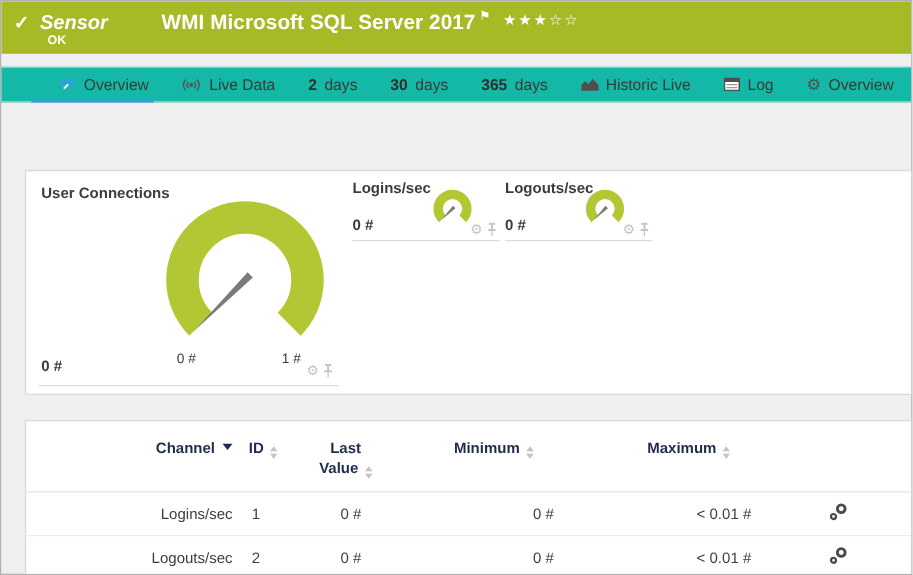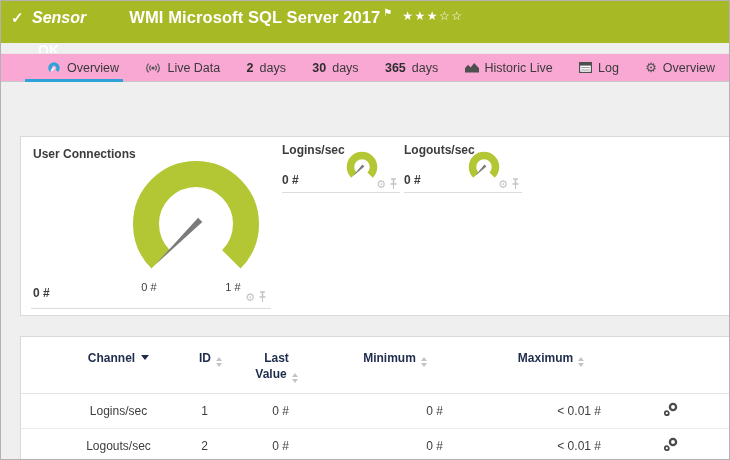--- a/index.html
+++ b/index.html
@@ -9,24 +9,24 @@
 
   
   .sensor-header{ position:absolute; top:0; left:0; right:0; height:42px;
                   background:#a8b926; color:#fff; }
   .check{ position:absolute; left:10px; top:8px; font-size:15px; font-weight:bold; }
   .title-line{ position:absolute; left:31px; top:6px; white-space:nowrap; }
   .kind{ font-style:italic; font-weight:700; font-size:16px; margin-right:7px; }
   .sensor-title{ font-weight:bold; font-size:16.5px; letter-spacing:.1px;margin-left:36px; }
   .flag{ font-size:10px; vertical-align:7px; margin-left:3px; }
   .stars{ font-size:12px; letter-spacing:1.5px; margin-left:10px; vertical-align:3px; cursor:pointer; }
-  .status-ok{ position:absolute; left:37px; top:41px; font-size:14px; font-weight:bold;text-align:center; }
-
-  
-  .tabsbar{ position:absolute; top:52px; left:0; right:0; height:29px; background:#f9a8d4;
+  .status-ok{ position:absolute; left:37px; top:26px; font-size:10px; font-weight:bold;text-align:center; }
+
+  
+  .tabsbar{ position:absolute; top:52px; left:0; right:0; height:29px; background:#14b8a6;
             border-top:1px solid #e8e8e8; border-bottom:1px solid #c9c9c9;
             display:flex; align-items:center; justify-content:space-between;
             padding:0 14px 0 46px; font-size:12.5px; color:#3a3a3a; }
   .tab{ display:flex; align-items:center; gap:6px; cursor:pointer; white-space:nowrap; }
   .tab b{ font-weight:bold; color:#2e2e2e; }
   .tab .ticon{ display:inline-flex; }
   .active-underline{ position:absolute; left:24px; bottom:-1px; width:98px; height:3px;
                      background:#2fa3d9; }
   .gear-glyph{ font-size:13px; color:#4f4f4f; line-height:1; }
 
@@ -55,21 +55,21 @@
   .sm-widget .corner-icons{ right:2px; bottom:2px; }
   .corner-gear{ font-size:11px; line-height:1; cursor:pointer; }
   .corner-pin{ cursor:pointer; display:inline-flex; }
 
   
   table{ width:100%; border-collapse:collapse; margin-top:12px; font-size:12px; }
   th{ color:#1f2c4d; font-weight:bold; text-align:center; vertical-align:top;
       padding:2px 0 10px; line-height:1.3; border-bottom:1px solid #e3e3e3; }
   td{ color:#3d3d3d; padding:8px 0; border-bottom:1px solid #ececec; }
   tr:last-child td{ border-bottom:1px solid #ececec; }
-  .c-channel{ text-align:center; padding-left:30px; }
+  .c-channel{ text-align:right; padding-left:30px; }
   .c-id{ text-align:right; } th.c-id{ padding-right:12px; } td.c-id{ padding-right:26px; }
   td.c-last{ text-align:right; padding-right:30px; }
   td.c-min{ text-align:right; padding-right:28px; }
   td.c-max{ text-align:right; padding-right:30px; }
   .c-actions{ text-align:center; padding-right:28px; }
   .sort{ display:inline-flex; flex-direction:column; gap:2px; margin-left:5px; vertical-align:1px; cursor:pointer; }
   .sort i{ width:0; height:0; border-left:3.5px solid transparent; border-right:3.5px solid transparent; }
   .sort .up{ border-bottom:4px solid #c4c4c4; }
   .sort .dn{ border-top:4px solid #c4c4c4; }
   .caret{ display:inline-block; width:0; height:0; border-left:4px solid transparent;

